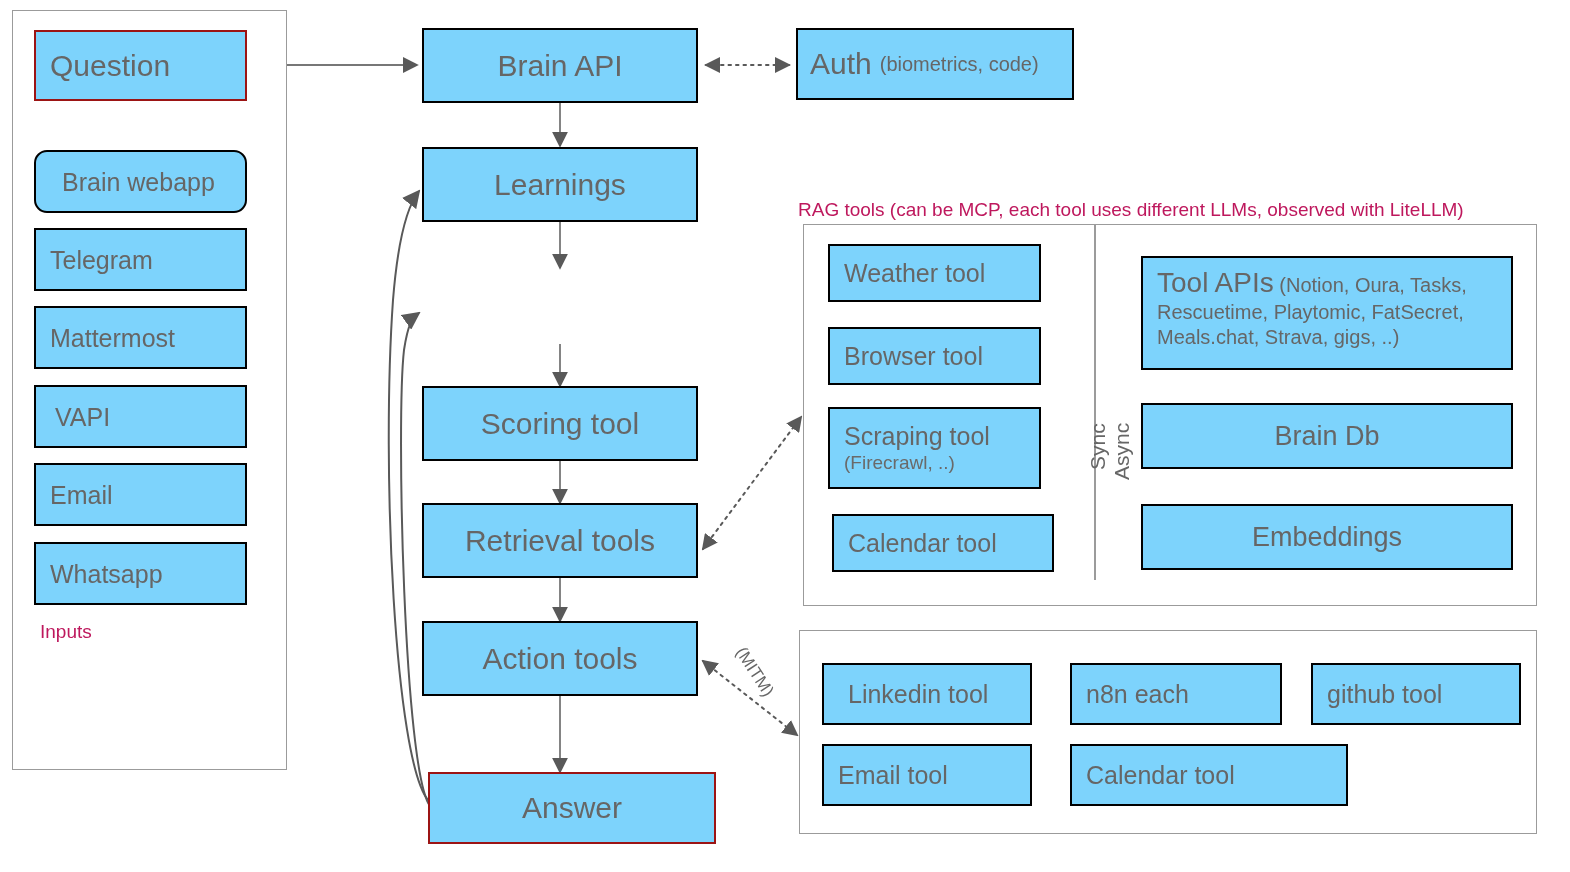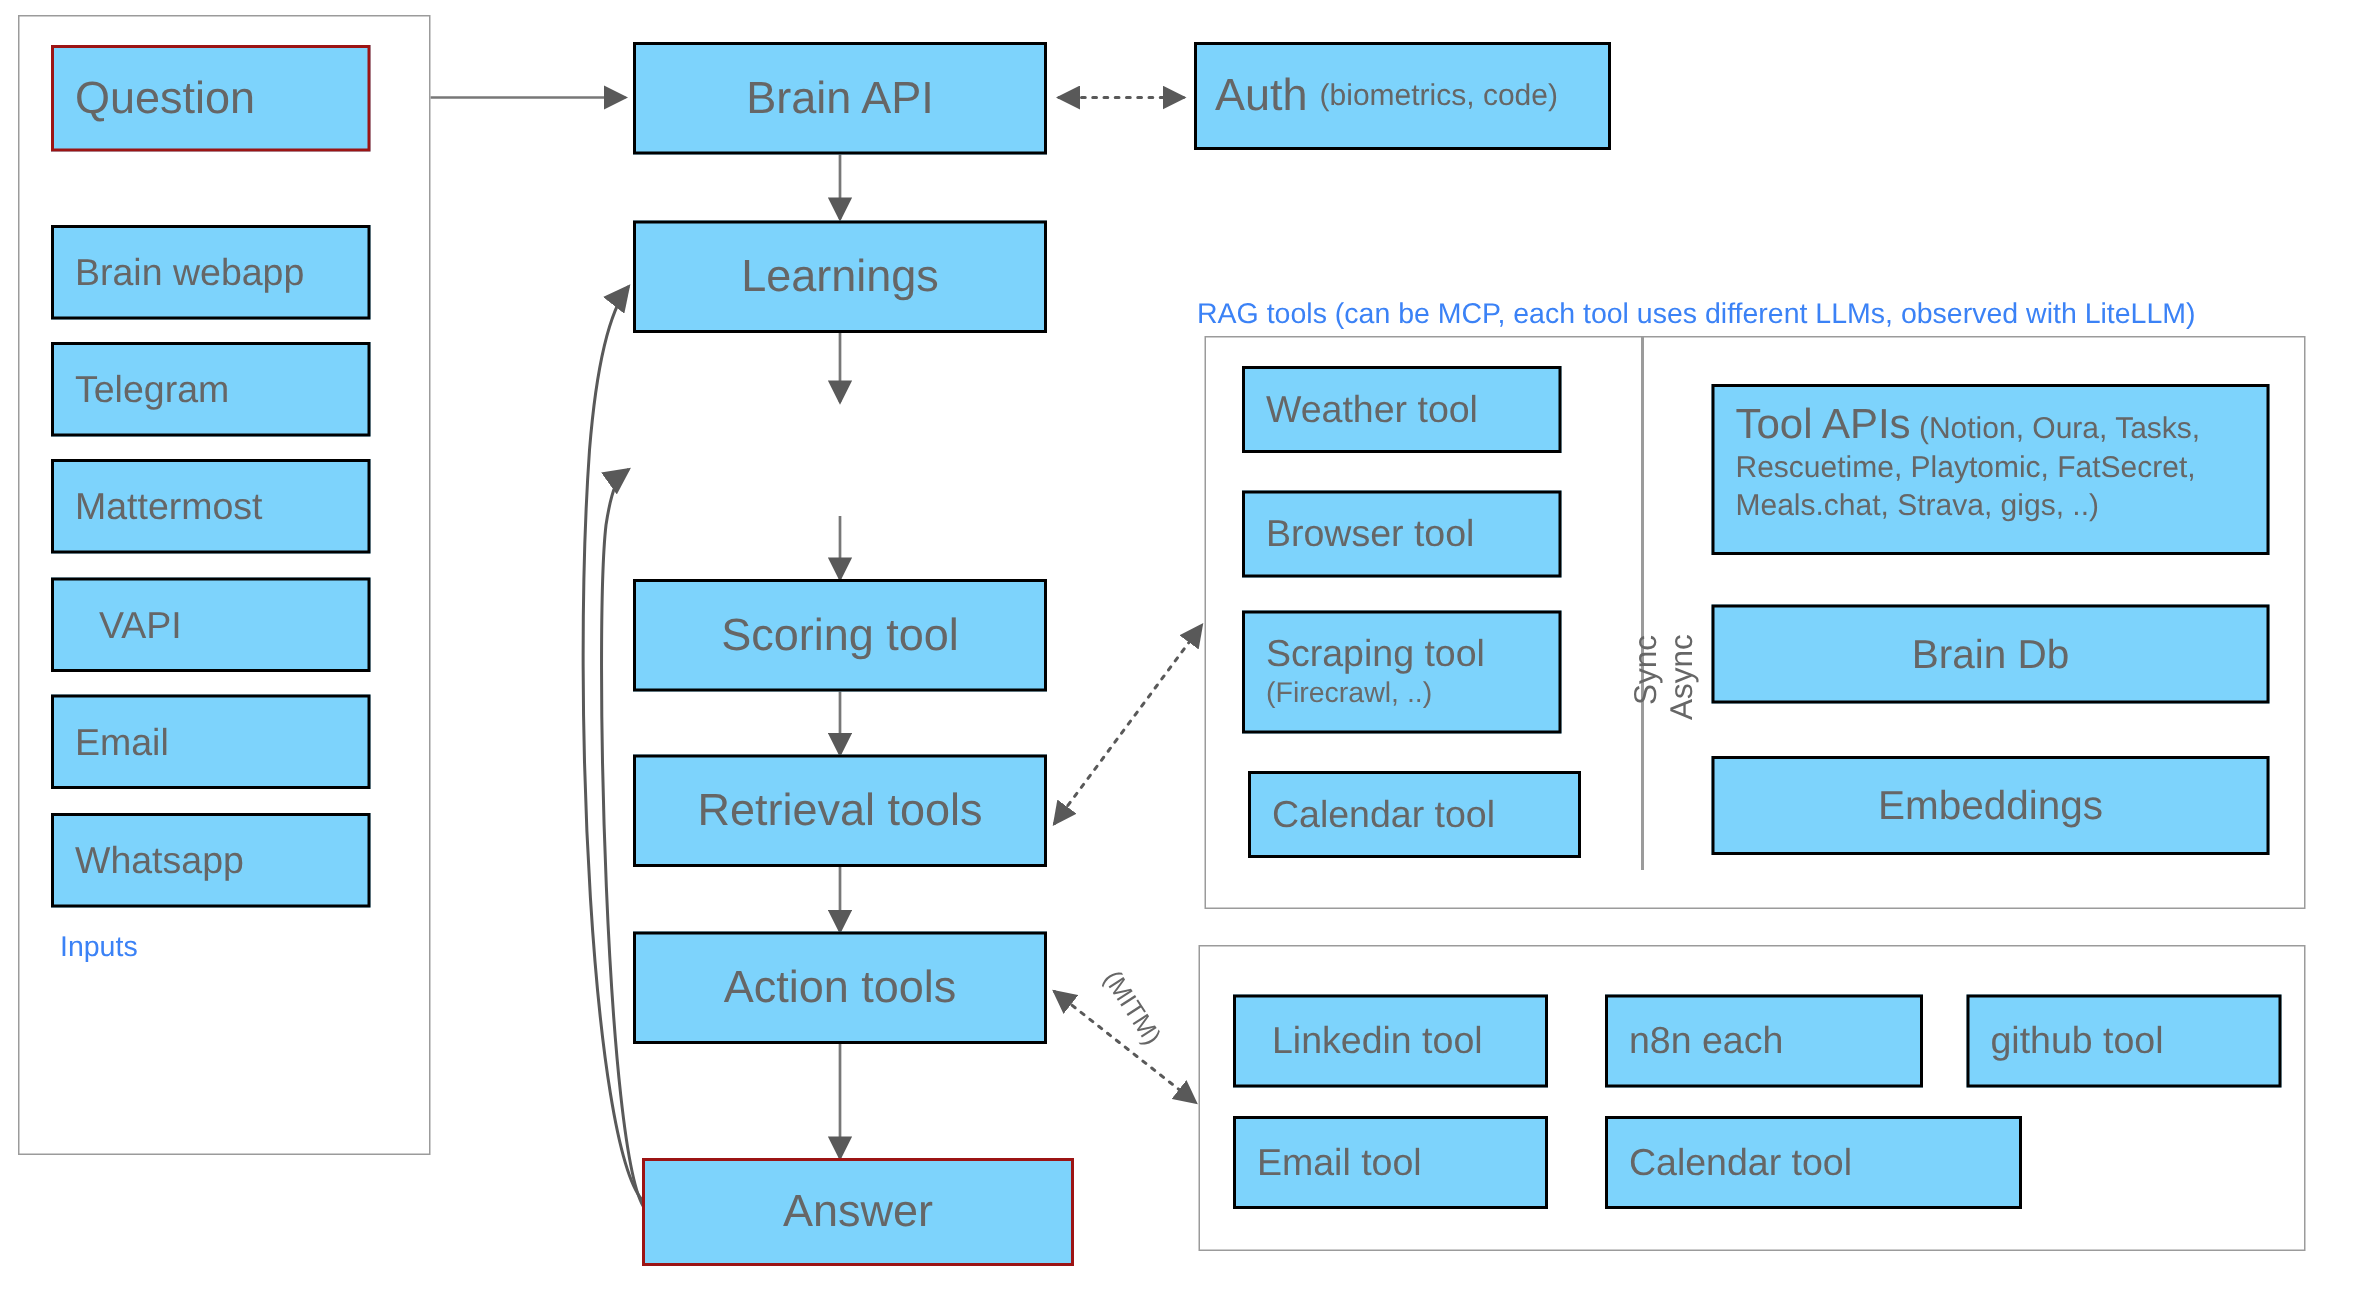--- a/index.html
+++ b/index.html
@@ -28,21 +28,21 @@
 
   
   .panel{
     position:absolute;
     box-sizing:border-box;
     border:1.5px solid #9b9b9b;
     background:#ffffff;
   }
   .panel-caption{
     position:absolute;
-    color:#3b82f6;
+    color:#be185d;
     white-space:nowrap;
   }
 
   .divider{
     position:absolute;
     width:1.5px;
     background:#9b9b9b;
   }
 
   .vlabel{
@@ -100,30 +100,30 @@
 
     <line x1="1327" y1="372" x2="1327" y2="400" stroke="#777777" stroke-width="1.8" marker-end="url(#arr)"></line>
   </svg>
 
   <div class="panel" style="left:12px;top:10px;width:275px;height:760px;"></div>
 
   <div class="node red" style="left:34px;top:30px;width:213px;height:71px;padding-left:14px;font-size:30px;">
     <span class="lbl">Question</span>
   </div>
 
-  <div class="node" style="left:34px;top:150px;width:213px;height:63px;padding-left:14px;font-size:25px;">
+  <div class="node" style="left:34px;top:150px;width:213px;height:63px;padding-left:26px;font-size:25px;border-radius:13px;">
     <span class="lbl">Brain webapp</span>
   </div>
   <div class="node" style="left:34px;top:228px;width:213px;height:63px;padding-left:14px;font-size:25px;">
     <span class="lbl">Telegram</span>
   </div>
   <div class="node" style="left:34px;top:306px;width:213px;height:63px;padding-left:14px;font-size:25px;">
     <span class="lbl">Mattermost</span>
   </div>
-  <div class="node" style="left:34px;top:385px;width:213px;height:63px;padding-left:30px;font-size:25px;">
+  <div class="node" style="left:34px;top:385px;width:213px;height:63px;padding-left:19px;font-size:25px;">
     <span class="lbl">VAPI</span>
   </div>
   <div class="node" style="left:34px;top:463px;width:213px;height:63px;padding-left:14px;font-size:25px;">
     <span class="lbl">Email</span>
   </div>
   <div class="node" style="left:34px;top:542px;width:213px;height:63px;padding-left:14px;font-size:25px;">
     <span class="lbl">Whatsapp</span>
   </div>
 
   <div class="panel-caption" style="left:40px;top:621px;font-size:19px;">Inputs</div>

